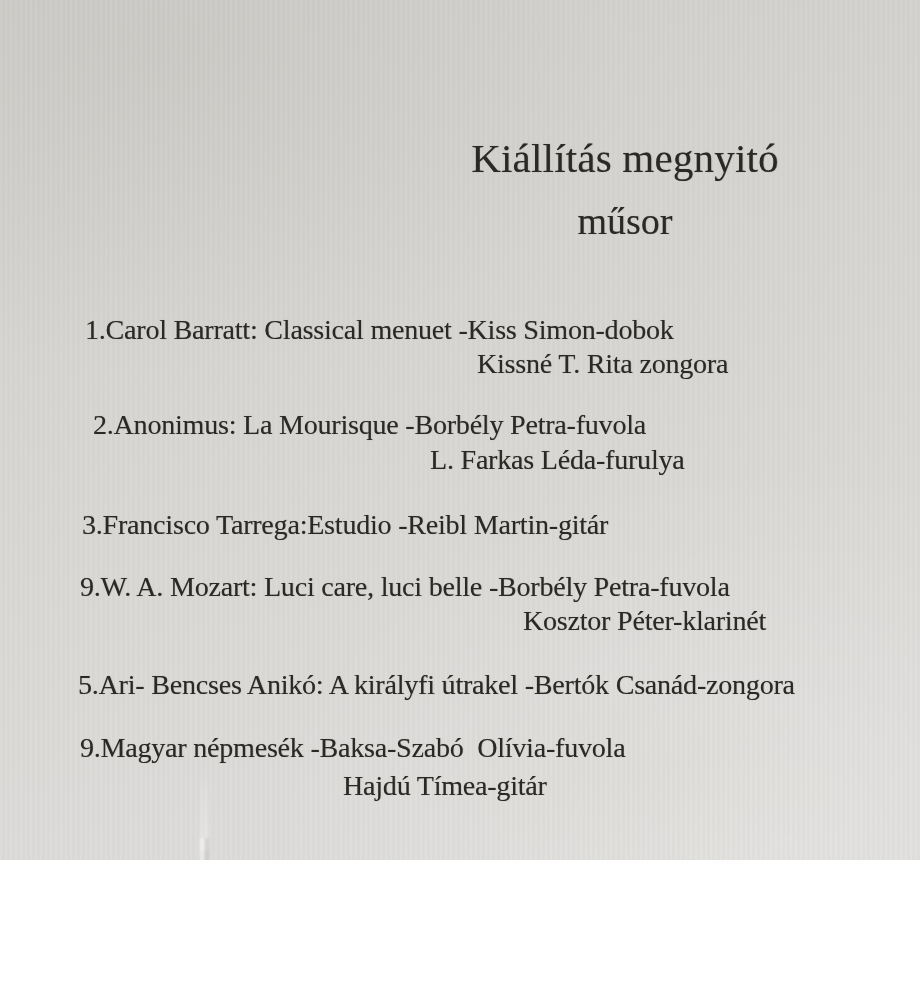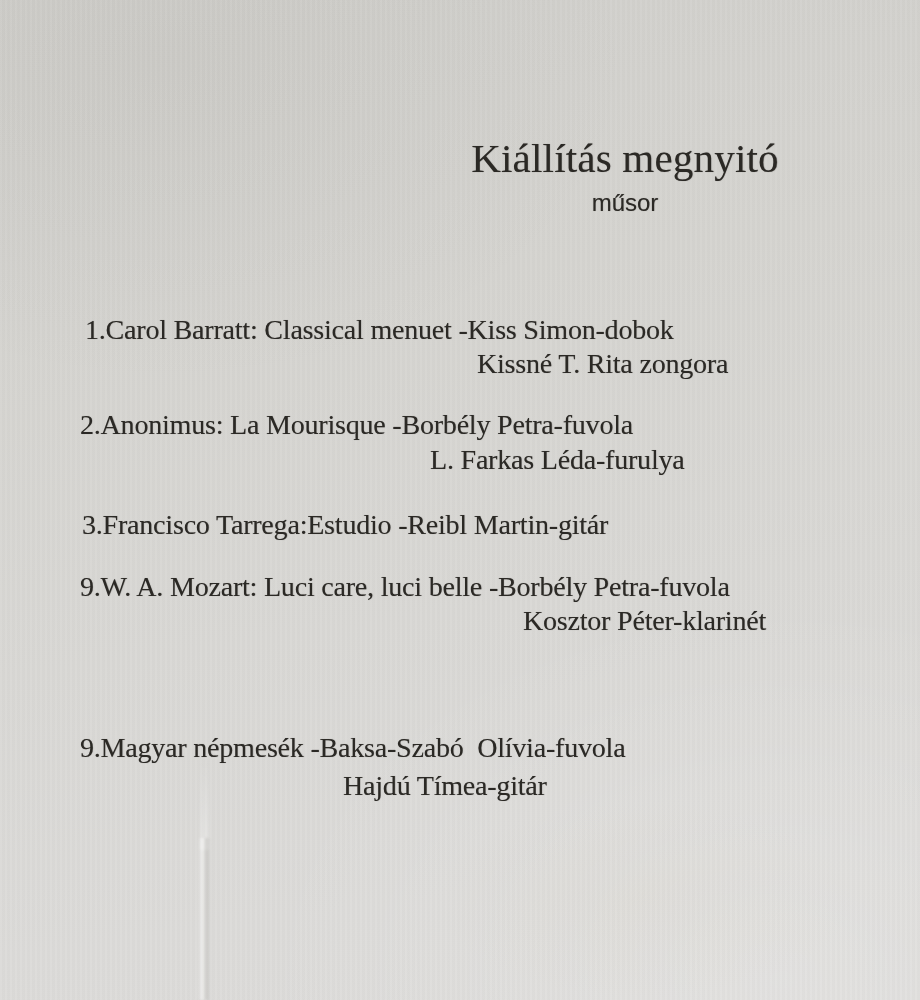--- a/index.html
+++ b/index.html
@@ -5,21 +5,21 @@
   html, body {
     margin: 0;
     padding: 0;
     width: 920px;
     height: 1000px;
     overflow: hidden;
   }
   .paper {
     position: relative;
     width: 920px;
-    height: 1000px;
+    height: 860px;
     background: linear-gradient(172deg,
       #d1d0cc 0%,
       #d5d4d0 30%,
       #d9d8d5 60%,
       #dcdbd9 85%,
       #dddcda 100%);
     overflow: hidden;
   }
   
   .paper::before {
@@ -78,32 +78,32 @@
   }
   .title-line {
     font-family: "Liberation Serif", "DejaVu Serif", serif;
     color: #2b2925;
     font-size: 41px;
     letter-spacing: 0.2px;
     text-shadow: 0.3px 0.4px 0.9px rgba(43,41,37,0.42);
     line-height: 1.2;
   }
   .subtitle-line {
-    font-family: Liberation Sans, sans-serif;
+    font-family: Liberation Serif, serif;
     color: #2b2925;
-    font-size: 24px;
-    margin-top: 6px;
+    font-size: 38px;
+    margin-top: 16px;
     text-shadow: 0.3px 0.4px 0.8px rgba(43,41,37,0.40);
     line-height: 1.2;
   }
   .body-line { font-size: 28px; }
 
   .p-i1a { left: 85px;  top: 313px; }
   .p-i1b { left: 477px; top: 347px; }
-  .p-i2a { left: 80px;  top: 408px; }
+  .p-i2a { left: 93px;  top: 408px; }
   .p-i2b { left: 430px; top: 443px; font-family: Liberation Serif, serif; }
   .p-i3a { left: 82px;  top: 508px; }
   .p-i4a { left: 80px;  top: 570px; }
   .p-i4b { left: 523px; top: 604px; }
   .p-i5a { left: 78px;  top: 668px; }
   .p-i6a { left: 80px;  top: 731px; }
   .p-i6b { left: 343px; top: 769px; }
 </style>
 </head>
 <body>
@@ -122,17 +122,18 @@
   <div class="txt body-line p-i1b">Kissné T. Rita zongora</div>
 
   <div class="txt body-line p-i2a">2.Anonimus: La Mourisque -Borbély Petra-fuvola</div>
   <div class="txt body-line p-i2b">L. Farkas Léda-furulya</div>
 
   <div class="txt body-line p-i3a">3.Francisco Tarrega:Estudio -Reibl Martin-gitár</div>
 
   <div class="txt body-line p-i4a">9.W. A. Mozart: Luci care, luci belle -Borbély Petra-fuvola</div>
   <div class="txt body-line p-i4b">Kosztor Péter-klarinét</div>
 
+  <div class="txt body-line p-i5a">5.Ari- Bencses Anikó: A királyfi útrakel -Bertók Csanád-zongora</div>
 
   <div class="txt body-line p-i6a">9.Magyar népmesék -Baksa-Szabó  Olívia-fuvola</div>
   <div class="txt body-line p-i6b">Hajdú Tímea-gitár</div>
 
 </div>
 
 </body></html>

